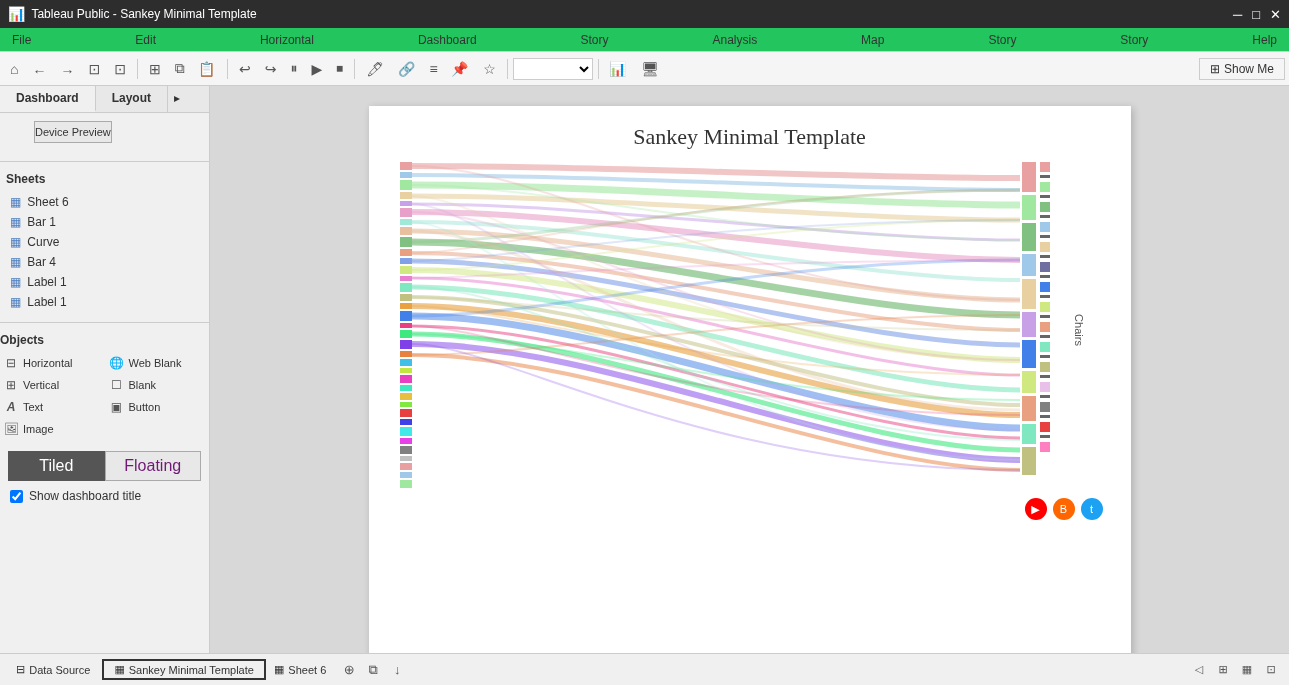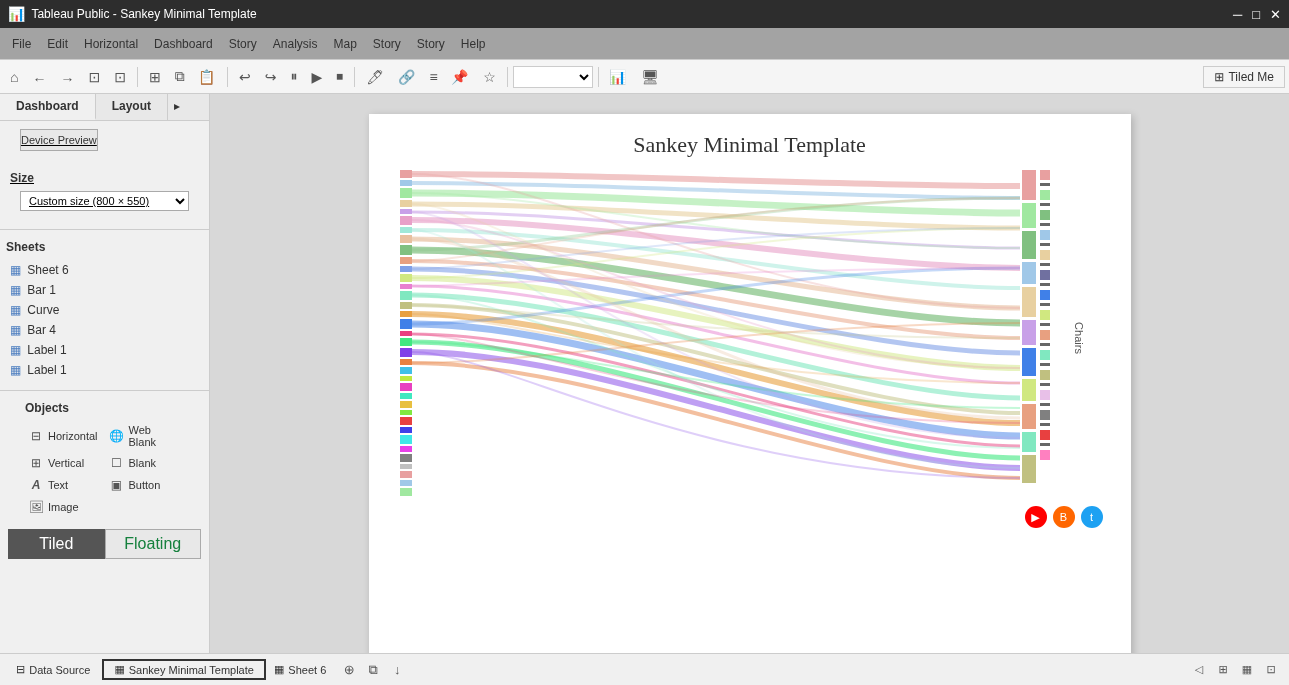--- a/index.html
+++ b/index.html
@@ -16,26 +16,27 @@
       padding: 0 8px;
       font-size: 12px;
     }
     .title-bar-left { display: flex; align-items: center; gap: 6px; }
     .title-bar-icon { font-size: 14px; color: #f0c040; }
     .title-bar-controls { display: flex; gap: 10px; }
     .title-bar-controls span { cursor: pointer; font-size: 13px; }
 
     
     .menu-bar {
-      background: #a3a3a3;
+      background: #22c55e;
       border-bottom: 1px solid #ccc;
-      height: 32px;
+      height: 24px;
       display: flex;
       align-items: center;
       padding: 0 4px;
+      justify-content: space-between;
     }
     .menu-item {
       padding: 2px 8px;
       cursor: pointer;
       font-size: 12px;
       color: #333;
     }
 
     
     .toolbar {
@@ -104,21 +105,21 @@
       padding: 5px 16px;
       cursor: pointer;
       font-size: 12px;
       font-weight: 600;
       color: #333;
       border-right: 1px solid #ccc;
     }
     .panel-tab.active { background: #f0f0f0; border-bottom: 2px solid #f0f0f0; }
     .panel-tab-more { padding: 5px 6px; cursor: pointer; font-size: 12px; color: #333; }
 
-    .panel-section { padding: 8px 10px 4px; text-decoration: underline; }
+    .panel-section { padding: 8px 24px 4px; }
     .panel-section-title { font-weight: 600; font-size: 12px; color: #333; margin-bottom: 6px; }
 
     .device-preview-btn {
       display: block;
       margin: 0 10px 8px;
       padding: 4px 0;
       text-align: center;
       border: 1px solid #aaa;
       background: #e8e8e8;
       cursor: pointer;
@@ -148,21 +149,21 @@
       padding: 3px 4px;
       cursor: pointer;
       font-size: 12px;
       color: #333;
       border-radius: 2px;
     }
     .sheet-icon { font-size: 12px; color: #4a7cbf; }
 
     .divider { height: 1px; background: #ccc; margin: 6px 0; }
 
-    .objects-section { padding: 4px 25px; }
+    .objects-section { padding: 4px 0; }
     .objects-title { font-weight: 600; font-size: 12px; color: #333; margin-bottom: 6px; }
     .objects-grid {
       display: grid;
       grid-template-columns: 1fr 1fr;
       gap: 2px;
     }
     .object-item {
       display: flex;
       align-items: center;
       gap: 5px;
@@ -180,21 +181,21 @@
     }
     .tf-btn {
       flex: 1;
       padding: 5px;
       text-align: center;
       cursor: pointer;
       font-size: 16px;
       border: 1px solid #aaa;
     }
     .tf-btn.active { background: #555; color: #fff; border-color: #555; }
-    .tf-btn.inactive { background: #e8e8e8; color: #15803d; }
+    .tf-btn.inactive { background: #e8e8e8; color: #701a75; }
 
     .show-title-row {
       display: flex;
       align-items: center;
       gap: 6px;
       padding: 4px 10px;
       font-size: 12px;
       color: #333;
     }
 
@@ -385,46 +386,38 @@
   <button class="toolbar-btn">☆</button>
   <div class="toolbar-separator"></div>
   <select class="toolbar-dropdown">
     <option></option>
   </select>
   <div class="toolbar-separator"></div>
   <button class="toolbar-btn">📊</button>
   <button class="toolbar-btn">🖥</button>
   <button class="show-me-btn">
     <span>⊞</span>
-    <span>Tiled Me</span>
+    <span>Show Me</span>
   </button>
 </div>
 
 <div class="main-layout">
 
   <div class="left-panel">
 
     <div class="panel-tabs">
       <div class="panel-tab active">Dashboard</div>
       <div class="panel-tab">Layout</div>
       <div class="panel-tab-more">▸</div>
     </div>
 
     <div class="panel-section">
       <button class="device-preview-btn">Device Preview</button>
     </div>
 
-    <div class="panel-section">
-      <div class="panel-section-title">Size</div>
-      <div class="size-dropdown">
-        <select class="size-select">
-          <option>Custom size (800 × 550)</option>
-        </select>
-      </div>
-    </div>
 
     <div class="divider"></div>
 
     <div class="sheets-section">
       <div class="panel-section-title">Sheets</div>
       <div class="sheet-item">
         <span class="sheet-icon">▦</span>
         <span>Sheet 6</span>
       </div>
       <div class="sheet-item">
@@ -483,20 +476,24 @@
           <span>Image</span>
         </div>
       </div>
     </div>
 
     <div class="tiled-floating-btns">
       <div class="tf-btn active">Tiled</div>
       <div class="tf-btn inactive">Floating</div>
     </div>
 
+    <div class="show-title-row">
+      <input type="checkbox" checked="" style="">
+      <span>Show dashboard title</span>
+    </div>
   </div>
 
   <div class="canvas-area">
     <div class="dashboard-canvas">
       <div class="dashboard-title">Sankey Minimal Template</div>
 
       <div class="sankey-container">
         <svg class="sankey-svg" viewBox="0 0 700 330" xmlns="http://www.w3.org/2000/svg">
 
           <rect x="0" y="2" width="12" height="8" fill="#e8a0a0"></rect>

